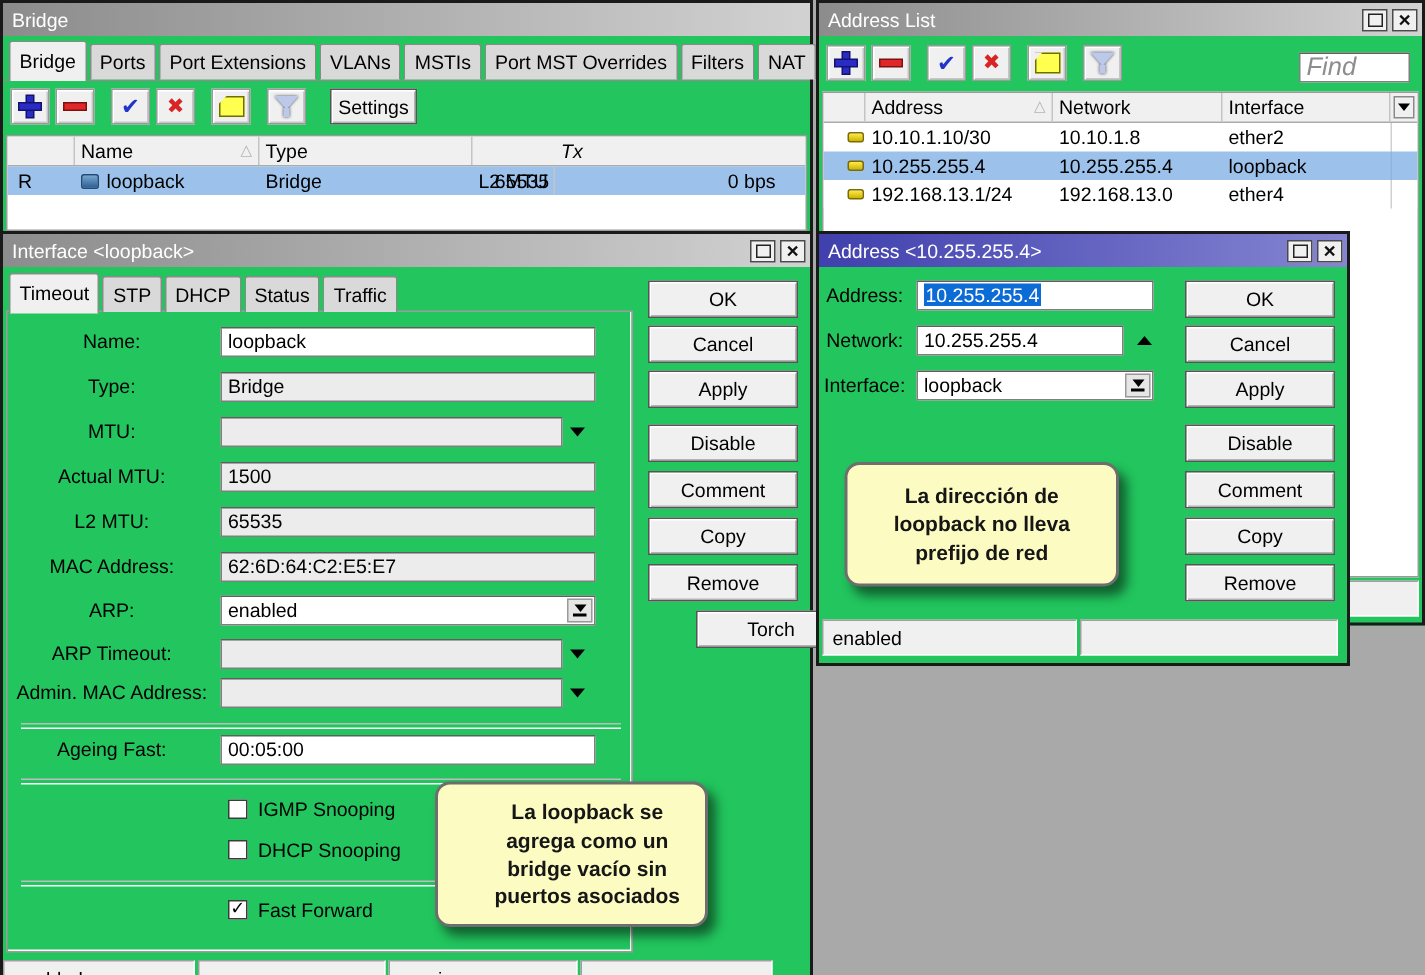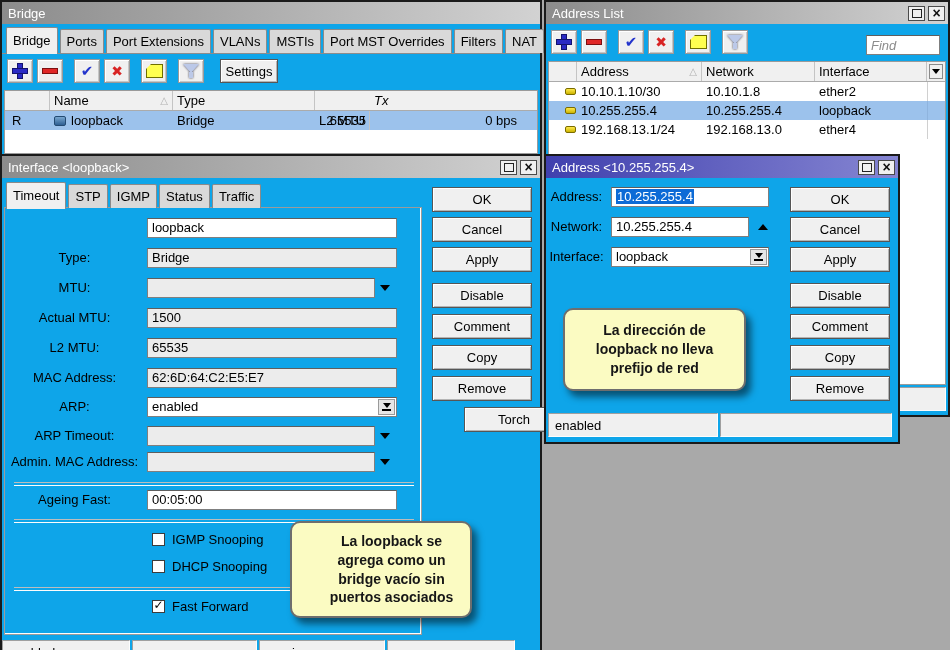--- a/index.html
+++ b/index.html
@@ -1,17 +1,17 @@
 <!DOCTYPE html>
 <html><head>
 <meta charset="utf-8">
 <style>
   html,body{margin:0;padding:0;width:950px;height:650px;overflow:hidden;}
   body{background:#a9a9a9;font-family:"Liberation Sans",sans-serif;font-size:13px;color:#000;position:relative;}
-  .win{position:absolute;background:#0ea5e9;border:2px solid #1a1a1a;box-sizing:border-box;}
+  .win{position:absolute;background:#22c55e;border:2px solid #1a1a1a;box-sizing:border-box;}
   .titlebar{position:absolute;left:0;right:0;top:0;height:22px;display:flex;align-items:center;padding:0 3px 0 6px;color:#fff;background:linear-gradient(to right,#8c8c8c,#d2d2d2);box-sizing:border-box;}
   .titlebar.active{background:linear-gradient(to right,#4040ae,#8585d2);}
   .title-text{flex:1;white-space:nowrap;overflow:hidden;}
   .tbtn{width:17px;height:15px;background:#f0f0f0;border:1px solid #4a4a4a;display:flex;align-items:center;justify-content:center;margin-left:3px;box-sizing:border-box;color:#111;}
   .tbtn .sq{width:8px;height:7px;border:1px solid #222;background:#f0f0f0;}
   .tbtn.close{font-weight:bold;font-size:14px;line-height:1;}
   .tabs{position:absolute;left:0;right:0;display:flex;align-items:flex-end;padding-left:4px;height:30px;box-sizing:border-box;z-index:3;}
   .tabs.underlined{border-bottom:1px solid #8c8c8c;}
   .tab{padding:0 6px;height:24px;line-height:23px;border:1px solid #8a8a8a;border-bottom:none;background:#d9d9d9;margin-right:2px;border-radius:2px 2px 0 0;white-space:nowrap;box-sizing:border-box;}
   .tab.active{background:#f0f0f0;height:27px;line-height:26px;margin-bottom:-1px;z-index:4;position:relative;}
@@ -55,21 +55,21 @@
   .fld.ro{background:#ececec;}
   .ifld{left:145px;width:250px;}
   .ifld.short{width:228px;}
   .panel{position:absolute;border:1px solid #9b9b9b;box-shadow:inset -1px -1px 0 #fdfdfd;z-index:1;box-sizing:border-box;}
   .sep{position:absolute;left:12px;width:400px;height:2px;border-top:1px solid #bdbdbd;border-bottom:1px solid #fcfcfc;}
   .cbrow{position:absolute;left:150px;display:flex;align-items:center;gap:7px;height:16px;}
   .cbox{width:13px;height:13px;background:#fff;border:1px solid #3c3c3c;display:flex;align-items:center;justify-content:center;box-sizing:border-box;flex:none;}
   .cbox.checked::after{content:"✓";font-family:"DejaVu Sans",sans-serif;font-size:12px;font-weight:bold;margin-top:-2px;}
   .sseg{position:absolute;height:24px;background:#f0f0f0;border:1px solid #9f9f9f;border-right-color:#fdfdfd;border-bottom-color:#fdfdfd;box-sizing:border-box;padding:4px 6px;white-space:nowrap;overflow:hidden;}
   .note{position:absolute;background:#fbfbc2;border:2px solid #6e6e6e;border-radius:10px;box-shadow:5px 6px 7px rgba(0,0,0,.5);display:flex;align-items:center;justify-content:center;text-align:center;font-weight:bold;font-size:14px;line-height:1.35;white-space:pre-line;z-index:60;padding:6px;box-sizing:border-box;color:#161616;}
-  .find{position:absolute;right:8px;top:33px;width:74px;height:20px;border:1px solid #7f7f7f;border-top-color:#5e5e5e;padding:0 4px;font-family:"Liberation Sans",sans-serif;font-size:13px;box-sizing:border-box;}
+  .find{position:absolute;right:8px;top:33px;width:74px;height:20px;border:1px solid #7f7f7f;border-top-color:#5e5e5e;padding:0 4px;font-family:"Liberation Sans",sans-serif;font-size:17px;box-sizing:border-box;}
   .find::placeholder{color:#8d8d8d;font-style:italic;}
   .seltext{background:#0d6bd6;color:#fff;padding:0 1px;}
 </style>
 </head>
 <body>
 
 <div class="win" style="left:0;top:0;width:542px;height:156px;z-index:1;">
   <div class="titlebar">
     <span class="title-text">Bridge</span>
   </div>
@@ -259,26 +259,27 @@
     <span class="tbtn">
         <span class="sq"></span>
       </span>
     <span class="tbtn close">
         <span>×</span>
       </span>
   </div>
   <div class="tabs" style="top:22px;">
     <div class="tab active">Timeout</div>
     <div class="tab">STP</div>
-    <div class="tab">IGMP</div>
+    <div class="tab">DHCP</div>
     <div class="tab">Status</div>
     <div class="tab">Traffic</div>
   </div>
   <div class="panel" style="left:2px;top:51px;width:418px;height:428px;"></div>
 
+  <div class="ilab" style="top:62px;">Name:</div>
   <div class="fld ifld" style="top:62px;">loopback</div>
 
   <div class="ilab" style="top:92px;">Type:</div>
   <div class="fld ifld ro" style="top:92px;">Bridge</div>
 
   <div class="ilab" style="top:122px;">MTU:</div>
   <div class="fld ifld short ro" style="top:122px;"></div>
   <span class="tri-down oarrow" style="top:129px;"></span>
 
   <div class="ilab" style="top:152px;">Actual MTU:</div>

